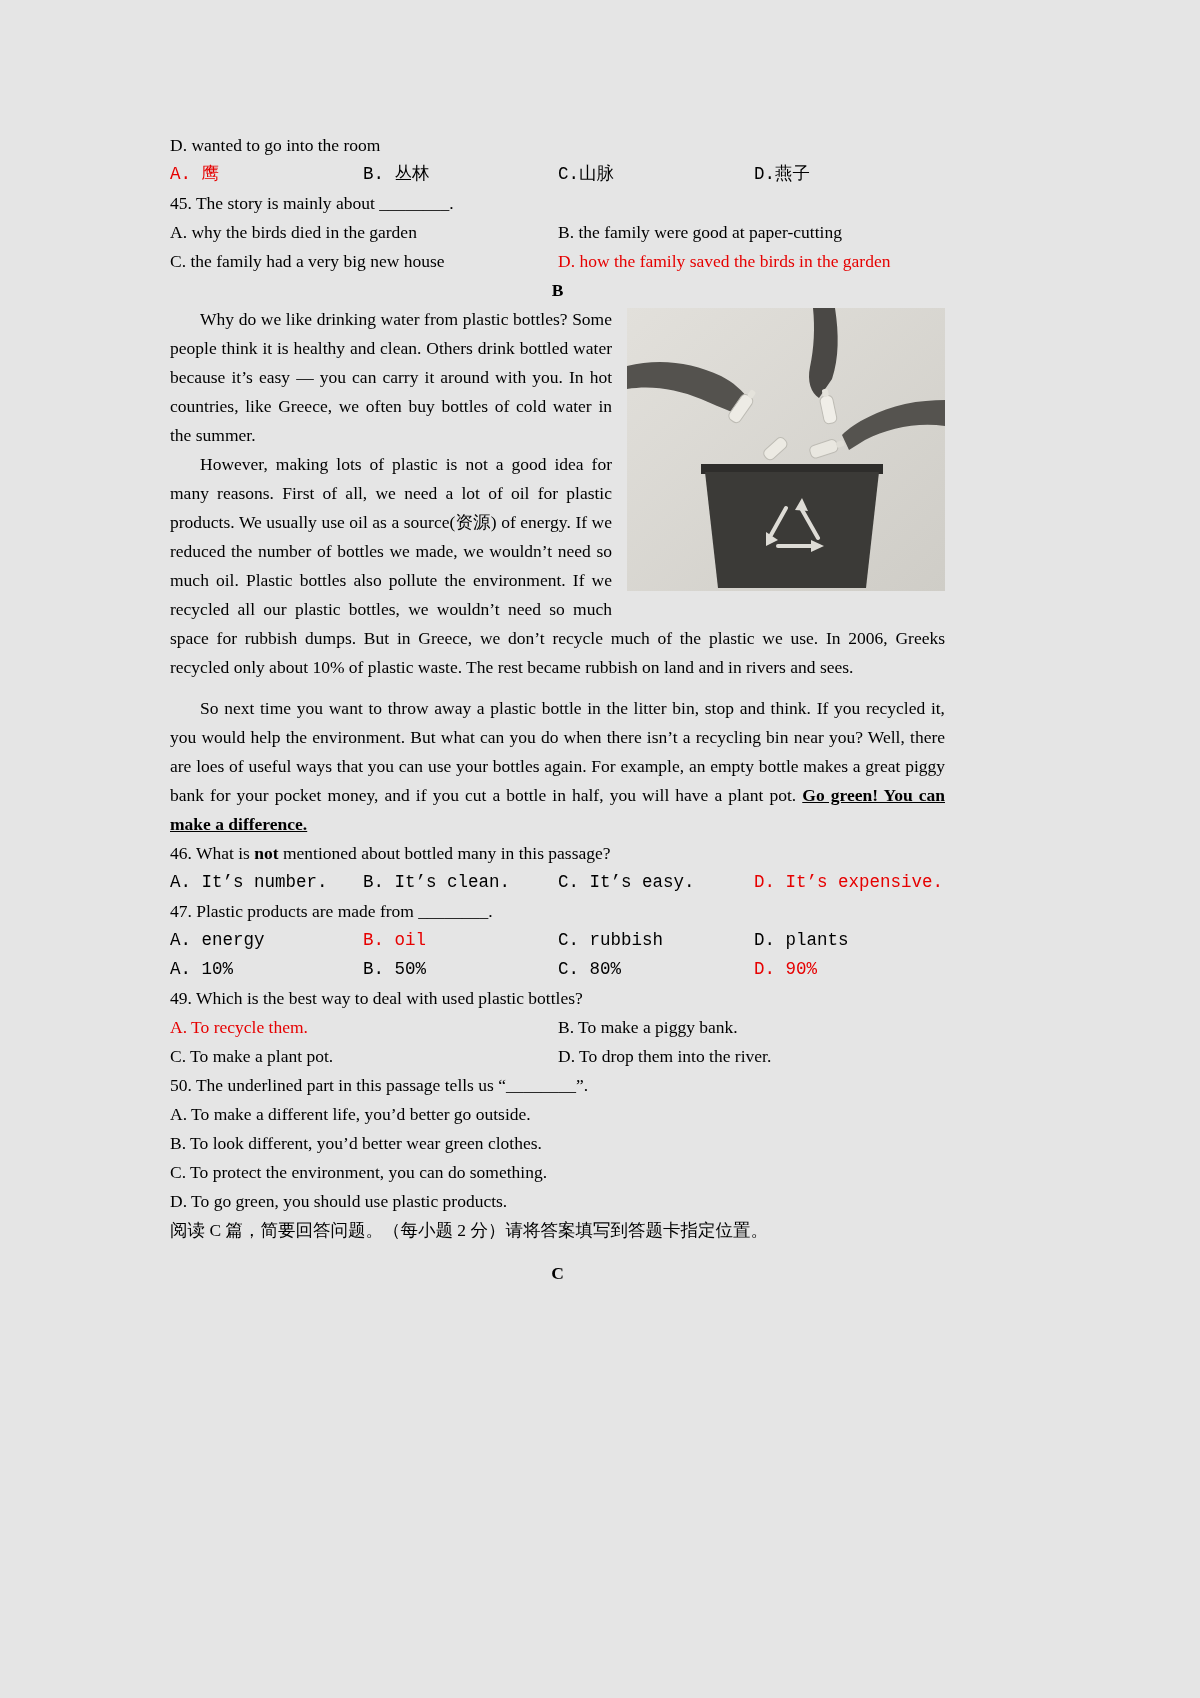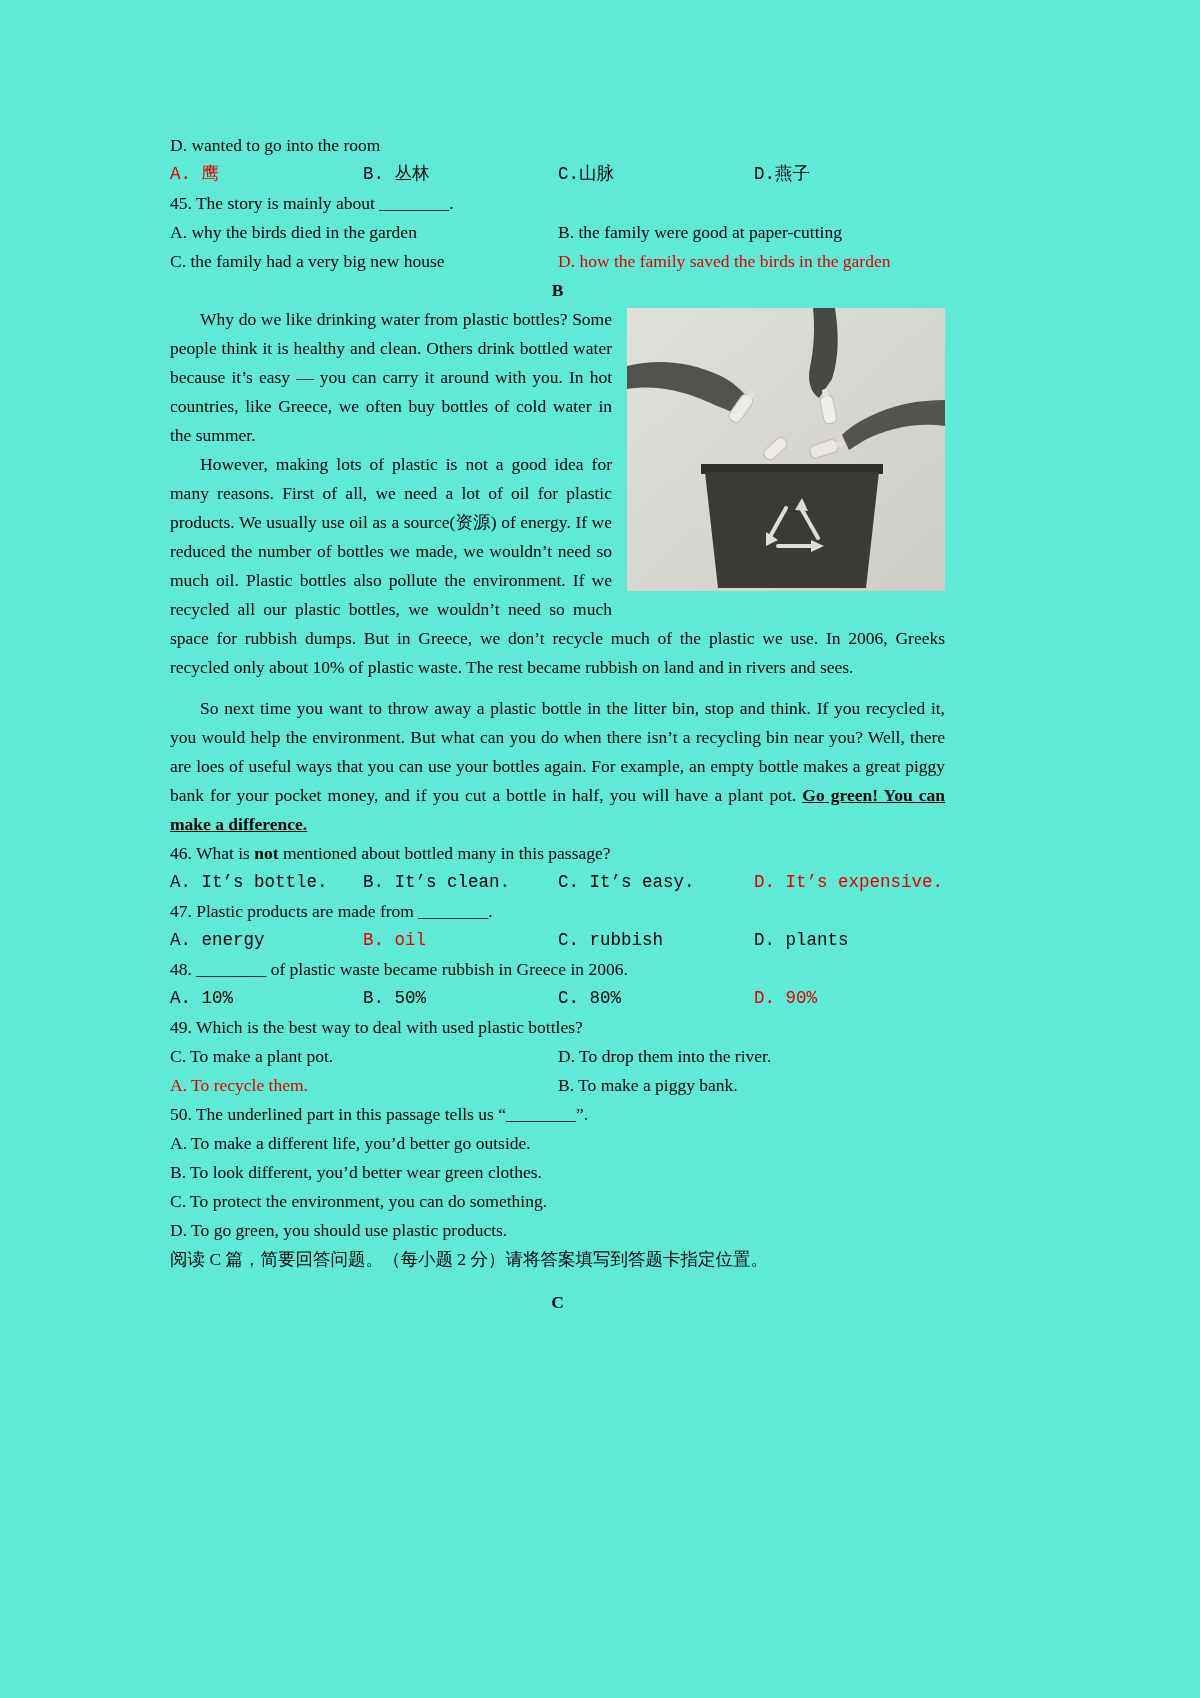--- a/index.html
+++ b/index.html
@@ -1,21 +1,21 @@
 <!DOCTYPE html>
 <html><head>
 <meta charset="utf-8">
 <style>
   * { margin: 0; padding: 0; box-sizing: border-box; }
   html, body { background: #ffffff; }
   .page {
     position: relative;
     width: 1200px;
     height: 1698px;
-    background: #5eead4;
+    background: #e5e5e5;
     font-family: "Liberation Serif", "DejaVu Serif", serif;
     font-size: 17.5px;
     line-height: 29px;
     color: #000000;
     overflow: hidden;
   }
   .content { padding: 131px 255px 0 170px; }
   .line { white-space: nowrap; }
   .opt4 { display: grid; grid-template-columns: 193px 195px 196px 1fr; font-family: Liberation Mono, monospace; }
   .opt2 { display: grid; grid-template-columns: 388px 1fr; }
@@ -114,50 +114,49 @@
 
       <p>Why do we like drinking water from plastic bottles? Some people think it is healthy and clean. Others drink bottled water because it’s easy — you can carry it around with you. In hot countries, like Greece, we often buy bottles of cold water in the summer.</p>
       <p>However, making lots of plastic is not a good idea for many reasons. First of all, we need a lot of oil for plastic products. We usually use oil as a source(资源) of energy. If we reduced the number of bottles we made, we wouldn’t need so much oil. Plastic bottles also pollute the environment. If we recycled all our plastic bottles, we wouldn’t need so much space for rubbish dumps. But in Greece, we don’t recycle much of the plastic we use. In 2006, Greeks recycled only about 10% of plastic waste. The rest became rubbish on land and in rivers and sees.</p>
       <p class="p3"><span>So next time you want to throw away a plastic bottle in the litter bin, stop and think. If you recycled it, you would help the environment. But what can you do when there isn’t a recycling bin near you? Well, there are loes of useful ways that you can use your bottles again. For example, an empty bottle makes a great piggy bank for your pocket money, and if you cut a bottle in half, you will have a plant pot. </span><span class="hl">Go green! You can make a difference.</span></p>
     </div>
 
     <div class="questions">
 
       <div class="line"><span>46. What is </span><span class="em-not">not</span><span> mentioned about bottled many in this passage?</span></div>
       <div class="opt4">
-        <span>A. It’s bottle.</span>
+        <span>A. It’s number.</span>
         <span>B. It’s clean.</span>
         <span>C. It’s easy.</span>
         <span class="red">D. It’s expensive.</span>
       </div>
 
       <div class="line">47. Plastic products are made from  ________.</div>
       <div class="opt4">
         <span>A. energy</span>
         <span class="red">B. oil</span>
         <span>C. rubbish</span>
         <span>D. plants</span>
       </div>
 
-      <div class="line">48.  ________  of plastic waste became rubbish in Greece in 2006.</div>
       <div class="opt4">
         <span>A. 10%</span>
         <span>B. 50%</span>
         <span>C. 80%</span>
         <span class="red">D. 90%</span>
       </div>
 
       <div class="line">49. Which is the best way to deal with used plastic bottles?</div>
       <div class="opt2">
+        <span class="red">A. To recycle them.</span>
+        <span>B. To make a piggy bank.</span>
+      </div>
+      <div class="opt2">
         <span>C. To make a plant pot.</span>
         <span>D. To drop them into the river.</span>
-      </div>
-      <div class="opt2">
-        <span class="red">A. To recycle them.</span>
-        <span>B. To make a piggy bank.</span>
       </div>
 
       <div class="line">50. The underlined part in this passage tells us “________”.</div>
       <div class="line">A. To make a different life, you’d better go outside.</div>
       <div class="line">B. To look different, you’d better wear green clothes.</div>
       <div class="line">C. To protect the environment, you can do something.</div>
       <div class="line">D. To go green, you should use plastic products.</div>
 
     </div>
 

